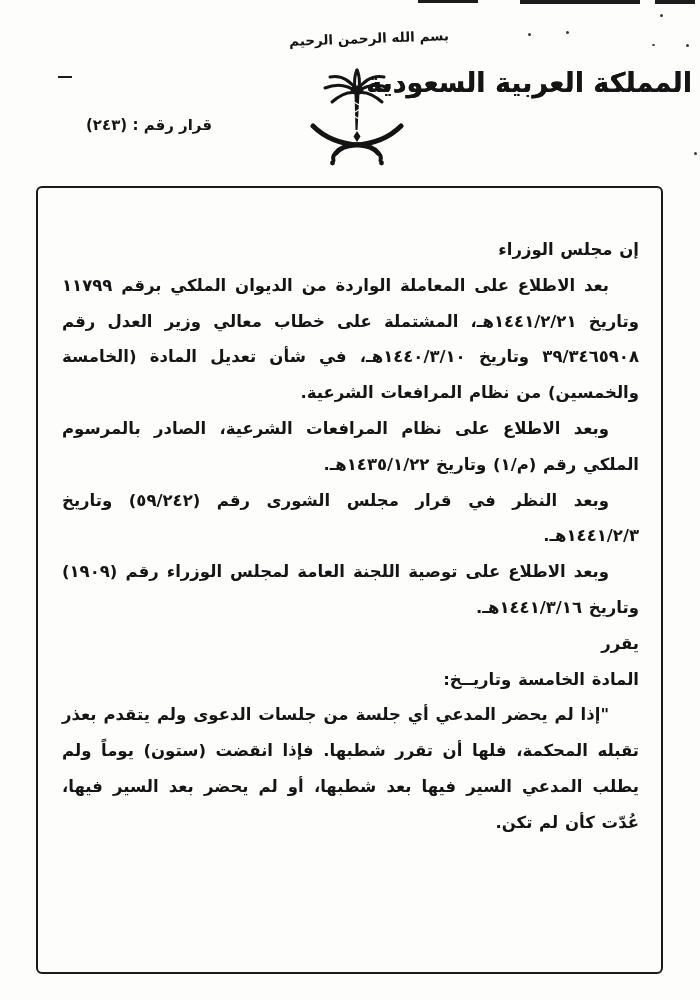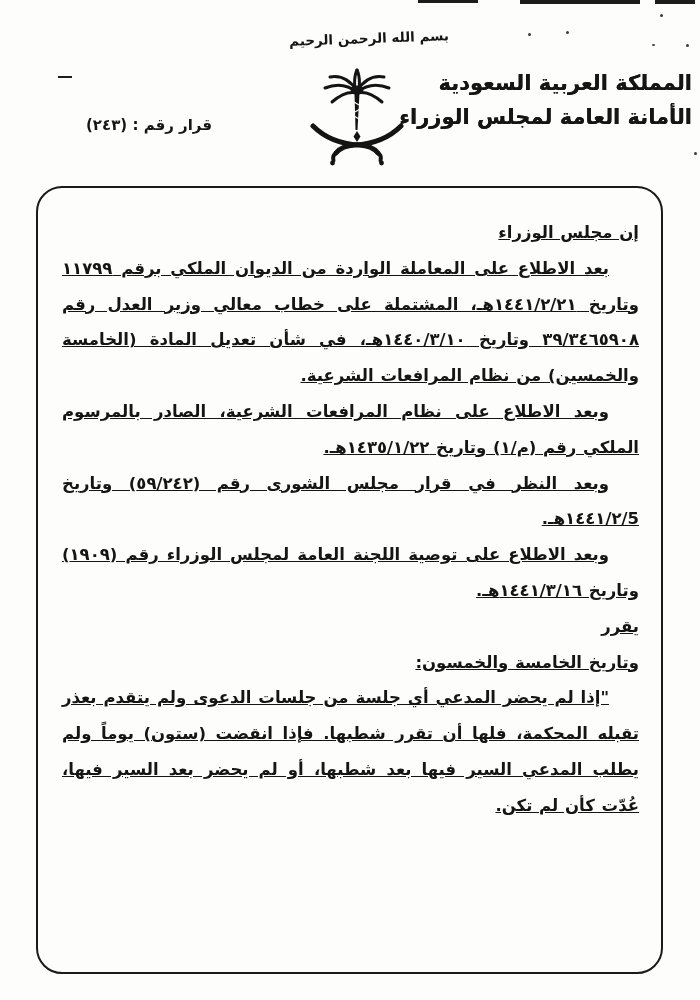--- a/index.html
+++ b/index.html
@@ -17,36 +17,36 @@
   
   .basmala{
     position:absolute;top:30px;left:288px;width:162px;
     text-align:center;font-size:13.5px;font-weight:bold;
     transform:rotate(-2deg);direction:rtl;letter-spacing:-0.3px;
   }
 
   
   .letterhead{position:absolute;top:66px;right:8px;text-align:right;direction:rtl;}
   .lh-line1,.lh-line2{
-    font-size:21px;font-weight:bold;letter-spacing:-0.5px;line-height:34px;
+    font-size:27px;font-weight:bold;letter-spacing:-0.5px;line-height:34px;
     text-shadow:0 0 0.4px #151515;
   }
 
   
   .meta{position:absolute;top:110px;right:488px;direction:rtl;white-space:nowrap;}
   .meta-line{font-size:15px;font-weight:bold;line-height:31px;}
 
   
   .emblem{position:absolute;top:68px;left:310px;}
 
   
   .decree-box{
     position:absolute;top:186px;left:36px;width:627px;height:788px;
-    border:2px solid #1a1a1a;border-radius:26px;box-sizing:border-box;
-    padding:27px 22px 8px 24px;direction:rtl;overflow:hidden;background:transparent;text-decoration:underline;
+    border:2px solid #1a1a1a;border-radius:6px;box-sizing:border-box;
+    padding:44px 22px 8px 24px;direction:rtl;overflow:hidden;background:transparent;
   }
   .box-label{
     position:absolute;top:-19px;right:22px;background:#fdfdfc;
     padding:0 8px;font-size:16px;font-weight:bold;direction:rtl;white-space:nowrap;
     text-shadow:0 0 0.4px #151515;
   }
   .decree-box p{
     margin:0;font-size:16.5px;font-weight:bold;line-height:35.8px;
     text-align:justify;text-indent:30px;word-spacing:1px;
   }
@@ -97,34 +97,33 @@
       <path d="M91,58 C79,70 63,76 45,77 C36,77.5 30,80 26,85" stroke-width="5"></path>
       <path d="M68,85 q4,3 2.5,7.5" stroke-width="4"></path>
       <path d="M26,85 q-4,3 -2.5,7.5" stroke-width="4"></path>
     </g>
     <circle cx="71.5" cy="95" r="2.4" fill="#141414"></circle>
     <circle cx="22.5" cy="95" r="2.4" fill="#141414"></circle>
   </svg>
 
   <div class="letterhead">
     <div class="lh-line1">المملكة العربية السعودية</div>
-    <div class="lh-line2">الأمانة العامة لمجلس الوزراء</div>
   </div>
 
   <div class="meta">
     <div class="meta-line">قرار رقم : (٢٤٣)</div>
   </div>
 
   <div class="decree-box">
     <div class="box-label">قرارات مجلس الوزراء</div>
 
     <p class="opening">إن مجلس الوزراء</p>
     <p>بعد الاطلاع على المعاملة الواردة من الديوان الملكي برقم ١١٧٩٩ وتاريخ ١٤٤١/٢/٢١هـ، المشتملة على خطاب معالي وزير العدل رقم ٣٩/٣٤٦٥٩٠٨ وتاريخ ١٤٤٠/٣/١٠هـ، في شأن تعديل المادة (الخامسة والخمسين) من نظام المرافعات الشرعية.</p>
     <p>وبعد الاطلاع على نظام المرافعات الشرعية، الصادر بالمرسوم الملكي رقم (م/١) وتاريخ ١٤٣٥/١/٢٢هـ.</p>
-    <p>وبعد النظر في قرار مجلس الشورى رقم (٥٩/٢٤٢) وتاريخ ١٤٤١/٢/5هـ.</p>
+    <p>وبعد النظر في قرار مجلس الشورى رقم (٥٩/٢٤٢) وتاريخ ١٤٤١/٢/٣هـ.</p>
     <p>وبعد الاطلاع على توصية اللجنة العامة لمجلس الوزراء رقم (١٩٠٩) وتاريخ ١٤٤١/٣/١٦هـ.</p>
     <p class="centered">يقرر</p>
-    <p class="flush">وتاريخ الخامسة والخمسون:</p>
+    <p class="flush">المادة الخامسة وتاريــخ:</p>
     <p>"إذا لم يحضر المدعي أي جلسة من جلسات الدعوى ولم يتقدم بعذر تقبله المحكمة، فلها أن تقرر شطبها. فإذا انقضت (ستون) يوماً ولم يطلب المدعي السير فيها بعد شطبها، أو لم يحضر بعد السير فيها، عُدّت كأن لم تكن.</p>
 
   </div>
 
 </div>
 
 </body></html>

